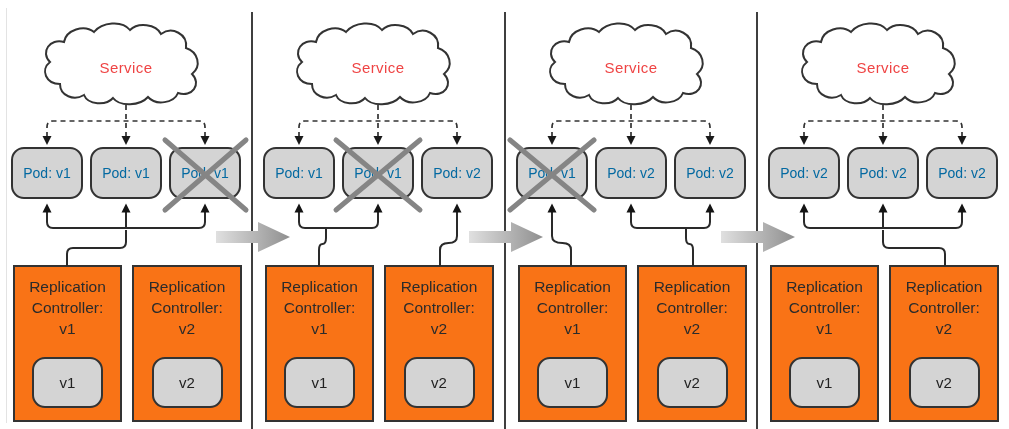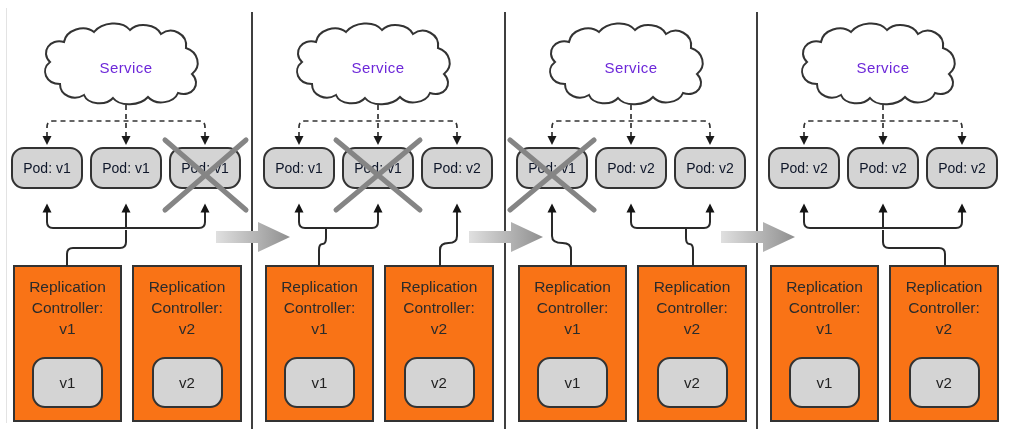--- a/index.html
+++ b/index.html
@@ -6,27 +6,27 @@
   #figure {
     position:relative; width:1009px; height:429px; overflow:hidden;
     background:#ffffff; font-family:"Liberation Sans", sans-serif;
   }
   .edge-line { position:absolute; left:6px; top:8px; width:1px; height:415px; background:#e3e3e3; }
   .divider { position:absolute; top:12px; width:2px; height:417px; background:#3f3f3f; z-index:1; }
   .panel { position:absolute; top:0; width:252px; height:429px; }
   .psvg { position:absolute; left:0; top:0; z-index:2; pointer-events:none; }
   .service-label {
     position:absolute; top:59px; left:0; width:252px; text-align:center;
-    font-size:15px; color:#6d28d9; z-index:3; letter-spacing:0.4px;
+    font-size:15px; color:#ef4444; z-index:3; letter-spacing:0.4px;
   }
   .pod {
-    position:absolute; top:147px; width:72px; height:42px; box-sizing:border-box;
+    position:absolute; top:147px; width:72px; height:52px; box-sizing:border-box;
     background:#d4d4d4; border:2px solid #333; border-radius:13px;
     display:flex; align-items:center; justify-content:center;
-    font-size:14px; color:#0f172a; z-index:1;
+    font-size:14px; color:#0369a1; z-index:1;
   }
   .pod-1 { left:11px; } .pod-2 { left:90px; } .pod-3 { left:169px; }
   .rc {
     position:absolute; top:265px; height:157px; box-sizing:border-box;
     background:#f97316; border:2px solid #333; text-align:center;
     font-size:15.5px; color:#2b2b2b; z-index:1;
   }
   .rc-1 { left:13px; width:109px; } .rc-2 { left:132px; width:110px; }
   .rc-title { padding-top:9px; line-height:21px; }
   .rc-template {

